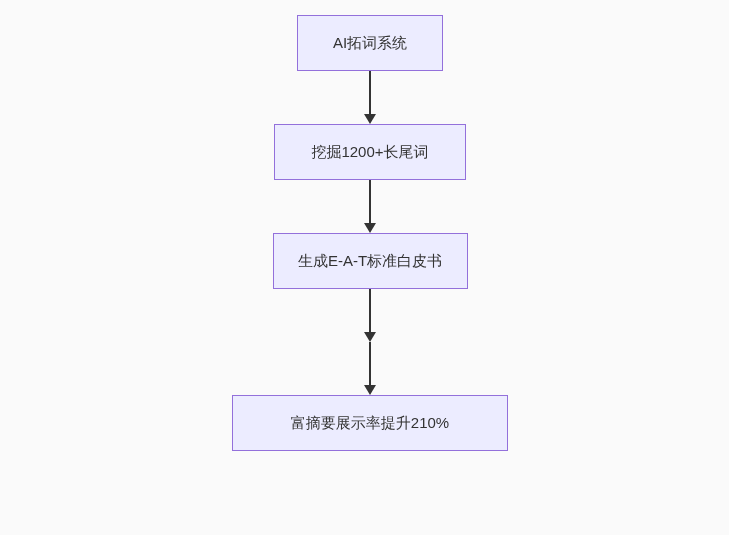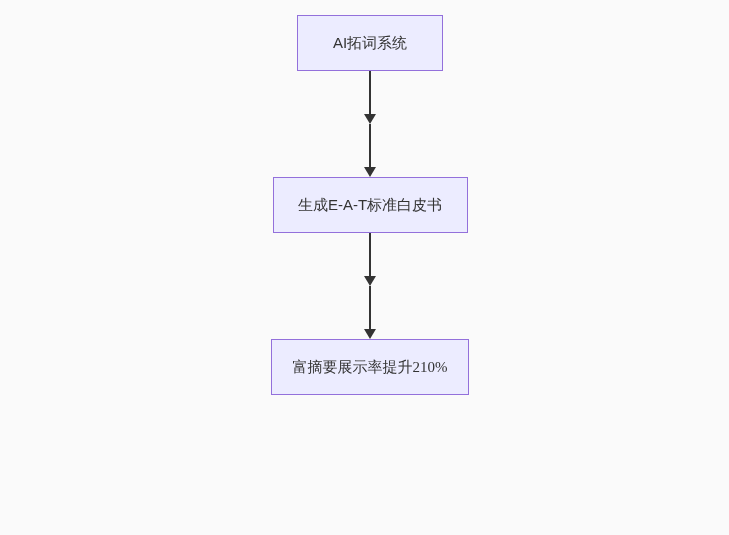--- a/index.html
+++ b/index.html
@@ -28,21 +28,21 @@
     justify-content: center;
     font-size: 15px;
     color: #333333;
     white-space: nowrap;
     text-align: left;
   }
   .node.w1 { width: 146px; }
   .node.w2 { width: 192px; }
   .node.w3 { width: 195px; }
   .node.w4 { width: 215px; }
-  .node.w5 { width: 198px; font-family: Liberation Serif, serif; }
+  .node.w5 { width: 276px; }
   .connector {
     height: 53px;
     display: flex;
     flex-direction: column;
     align-items: center;
   }
   .connector .line {
     flex: 1 1 auto;
     width: 2px;
     background: #333333;
@@ -61,20 +61,21 @@
 
 <div class="canvas">
 
   <div class="node w1">AI拓词系统</div>
 
   <div class="connector">
     <div class="line"></div>
     <div class="head"></div>
   </div>
 
+  <div class="node w2">挖掘1200+长尾词</div>
 
   <div class="connector">
     <div class="line"></div>
     <div class="head"></div>
   </div>
 
   <div class="node w3">生成E-A-T标准白皮书</div>
 
   <div class="connector">
     <div class="line"></div>

